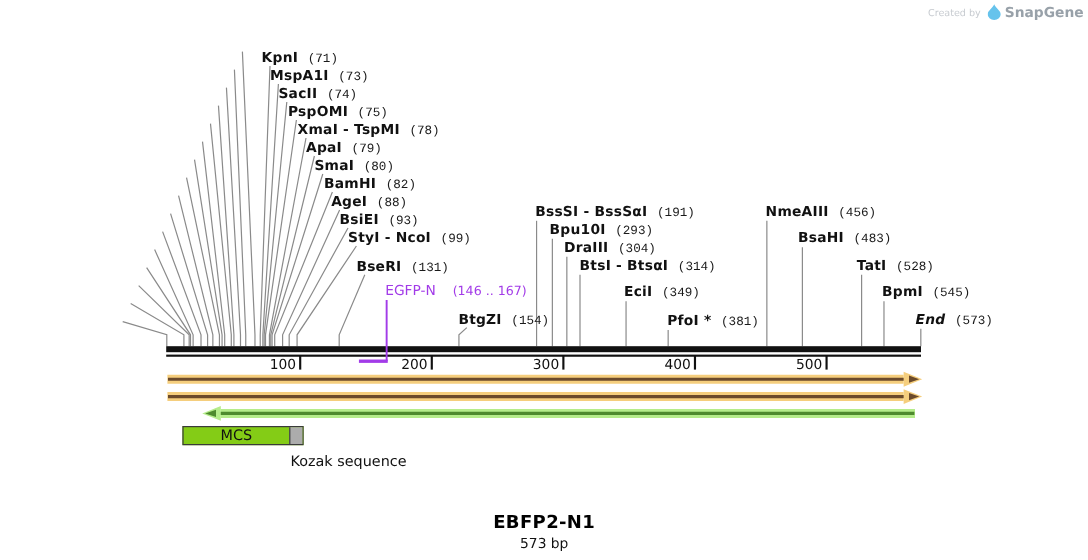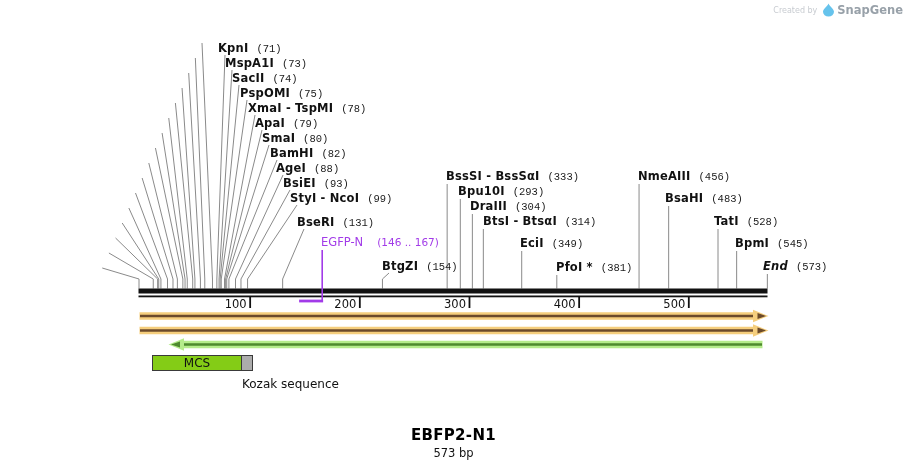--- a/index.html
+++ b/index.html
@@ -109,21 +109,21 @@
       <div class="enz namefirst" style="left: 240px; top: 87px;"><span class="nm">PspOMI</span><span class="pos">(75)</span></div>
       <div class="enz namefirst" style="left: 248px; top: 102px;"><span class="nm">XmaI - TspMI</span><span class="pos">(78)</span></div>
       <div class="enz namefirst" style="left: 255px; top: 117px;"><span class="nm">ApaI</span><span class="pos">(79)</span></div>
       <div class="enz namefirst" style="left: 262px; top: 132px;"><span class="nm">SmaI</span><span class="pos">(80)</span></div>
       <div class="enz namefirst" style="left: 270px; top: 147px;"><span class="nm">BamHI</span><span class="pos">(82)</span></div>
       <div class="enz namefirst" style="left: 276px; top: 162px;"><span class="nm">AgeI</span><span class="pos">(88)</span></div>
       <div class="enz namefirst" style="left: 283px; top: 177px;"><span class="nm">BsiEI</span><span class="pos">(93)</span></div>
       <div class="enz namefirst" style="left: 290px; top: 192px;"><span class="nm">StyI - NcoI</span><span class="pos">(99)</span></div>
       <div class="enz namefirst" style="left: 297px; top: 216px;"><span class="nm">BseRI</span><span class="pos">(131)</span></div>
       <div class="enz namefirst" style="left: 382px; top: 260px;"><span class="nm">BtgZI</span><span class="pos">(154)</span></div>
-      <div class="enz namefirst" style="left: 446px; top: 170px;"><span class="nm">BssSI - BssSαI</span><span class="pos">(333)</span></div>
+      <div class="enz namefirst" style="left: 446px; top: 170px;"><span class="nm">BssSI - BssSαI</span><span class="pos">(191)</span></div>
       <div class="enz namefirst" style="left: 458px; top: 185px;"><span class="nm">Bpu10I</span><span class="pos">(293)</span></div>
       <div class="enz namefirst" style="left: 470px; top: 200px;"><span class="nm">DraIII</span><span class="pos">(304)</span></div>
       <div class="enz namefirst" style="left: 483px; top: 215px;"><span class="nm">BtsI - BtsαI</span><span class="pos">(314)</span></div>
       <div class="enz namefirst" style="left: 520px; top: 237px;"><span class="nm">EciI</span><span class="pos">(349)</span></div>
       <div class="enz namefirst" style="left: 556px; top: 261px;"><span class="nm">PfoI *</span><span class="pos">(381)</span></div>
       <div class="enz namefirst" style="left: 638px; top: 170px;"><span class="nm">NmeAIII</span><span class="pos">(456)</span></div>
       <div class="enz namefirst" style="left: 665px; top: 192px;"><span class="nm">BsaHI</span><span class="pos">(483)</span></div>
       <div class="enz namefirst" style="left: 714px; top: 215px;"><span class="nm">TatI</span><span class="pos">(528)</span></div>
       <div class="enz namefirst" style="left: 735px; top: 237px;"><span class="nm">BpmI</span><span class="pos">(545)</span></div>
       <div class="enz namefirst" style="left: 763px; top: 260px;"><span class="nm it">End</span><span class="pos">(573)</span></div>

